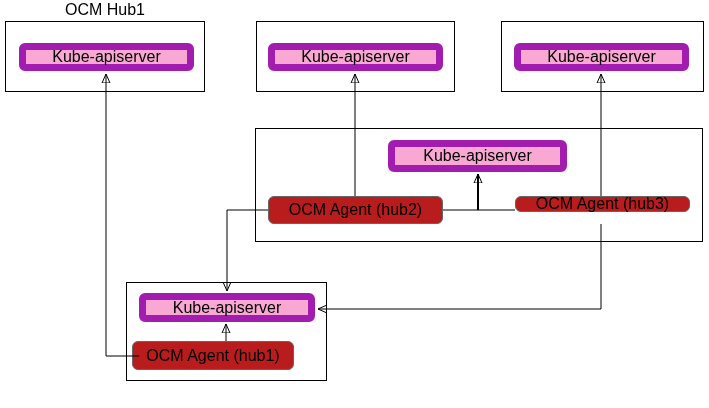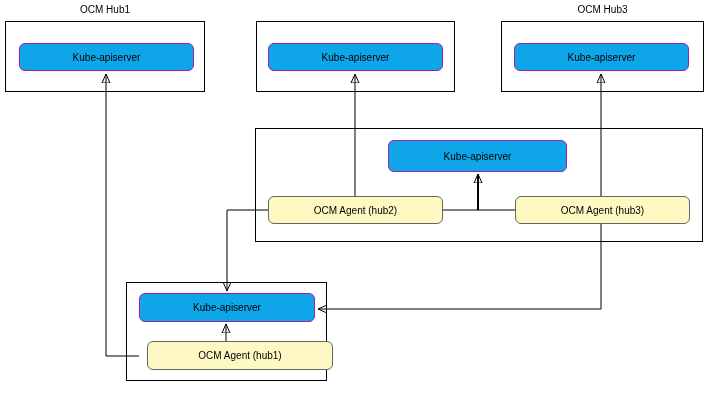--- a/index.html
+++ b/index.html
@@ -6,47 +6,47 @@
     margin: 0;
     padding: 0;
     background: #ffffff;
   }
   .canvas {
     position: relative;
     width: 709px;
     height: 408px;
     background: #ffffff;
     font-family: "Liberation Sans", sans-serif;
-    font-size: 10px;
+    font-size: 16px;
     color: #000000;
     overflow: hidden;
   }
   .group-box {
     position: absolute;
     box-sizing: border-box;
     border: 1px solid #000000;
     background: #ffffff;
   }
   .api-box {
     position: absolute;
     box-sizing: border-box;
-    border: 1px solid #a21caf;
+    border: 7px solid #a21caf;
     border-radius: 6px;
-    background: #0ea5e9;
+    background: #f9a8d4;
     display: flex;
     align-items: center;
     justify-content: center;
     white-space: nowrap;
   }
   .agent-box {
     position: absolute;
     box-sizing: border-box;
     border: 1px solid #666666;
     border-radius: 6px;
-    background: #fef9c3;
+    background: #b91c1c;
     display: flex;
     align-items: center;
     justify-content: center;
     white-space: nowrap;
   }
   .node-label {
     position: absolute;
     text-align: center;
     height: 16px;
     line-height: 16px;
@@ -77,34 +77,33 @@
 
   <div class="node-label" style="left:5px;top:2px;width:200px">OCM Hub1</div>
   <div class="group-box" style="left:5px;top:21px;width:200px;height:71px">
     <div class="api-box" style="left:13px;top:21px;width:175px;height:28px">Kube-apiserver</div>
   </div>
 
   <div class="group-box" style="left:256px;top:21px;width:199px;height:71px">
     <div class="api-box" style="left:11px;top:21px;width:175px;height:28px">Kube-apiserver</div>
   </div>
 
-  <div class="node-label" style="left:501px;top:2px;width:203px">OCM Hub3</div>
   <div class="group-box" style="left:501px;top:21px;width:203px;height:71px">
     <div class="api-box" style="left:12px;top:21px;width:175px;height:28px">Kube-apiserver</div>
   </div>
 
   <div class="group-box" style="left:255px;top:128px;width:448px;height:114px">
     <div class="api-box" style="left:132px;top:11px;width:179px;height:32px">Kube-apiserver</div>
     <div class="agent-box" style="left:12px;top:67px;width:175px;height:28px">OCM Agent (hub2)</div>
-    <div class="agent-box" style="left:259px;top:67px;width:175px;height:28px">OCM Agent (hub3)</div>
+    <div class="agent-box" style="left:259px;top:67px;width:175px;height:16px">OCM Agent (hub3)</div>
   </div>
 
   <div class="group-box" style="left:126px;top:282px;width:201px;height:99px">
     <div class="api-box" style="left:12px;top:10px;width:176px;height:29px">Kube-apiserver</div>
-    <div class="agent-box" style="left:20px;top:58px;width:186px;height:29px">OCM Agent (hub1)</div>
+    <div class="agent-box" style="left:5px;top:58px;width:162px;height:29px">OCM Agent (hub1)</div>
   </div>
 
   <svg class="edges" viewBox="0 0 709 408" xmlns="http://www.w3.org/2000/svg">
     <defs>
       <marker id="arrow" viewBox="0 0 10 10" refX="9" refY="5" markerWidth="10" markerHeight="10" markerUnits="userSpaceOnUse" orient="auto-start-reverse">
         <path d="M 0 1 L 9 5 L 0 9 z" fill="#000000" stroke="none"></path>
       </marker>
     </defs>
     <path d="M 139 356 L 106 356 L 106 74" marker-end="url(#arrow)"></path>
     <path d="M 226 341 L 226 324" marker-end="url(#arrow)"></path>

